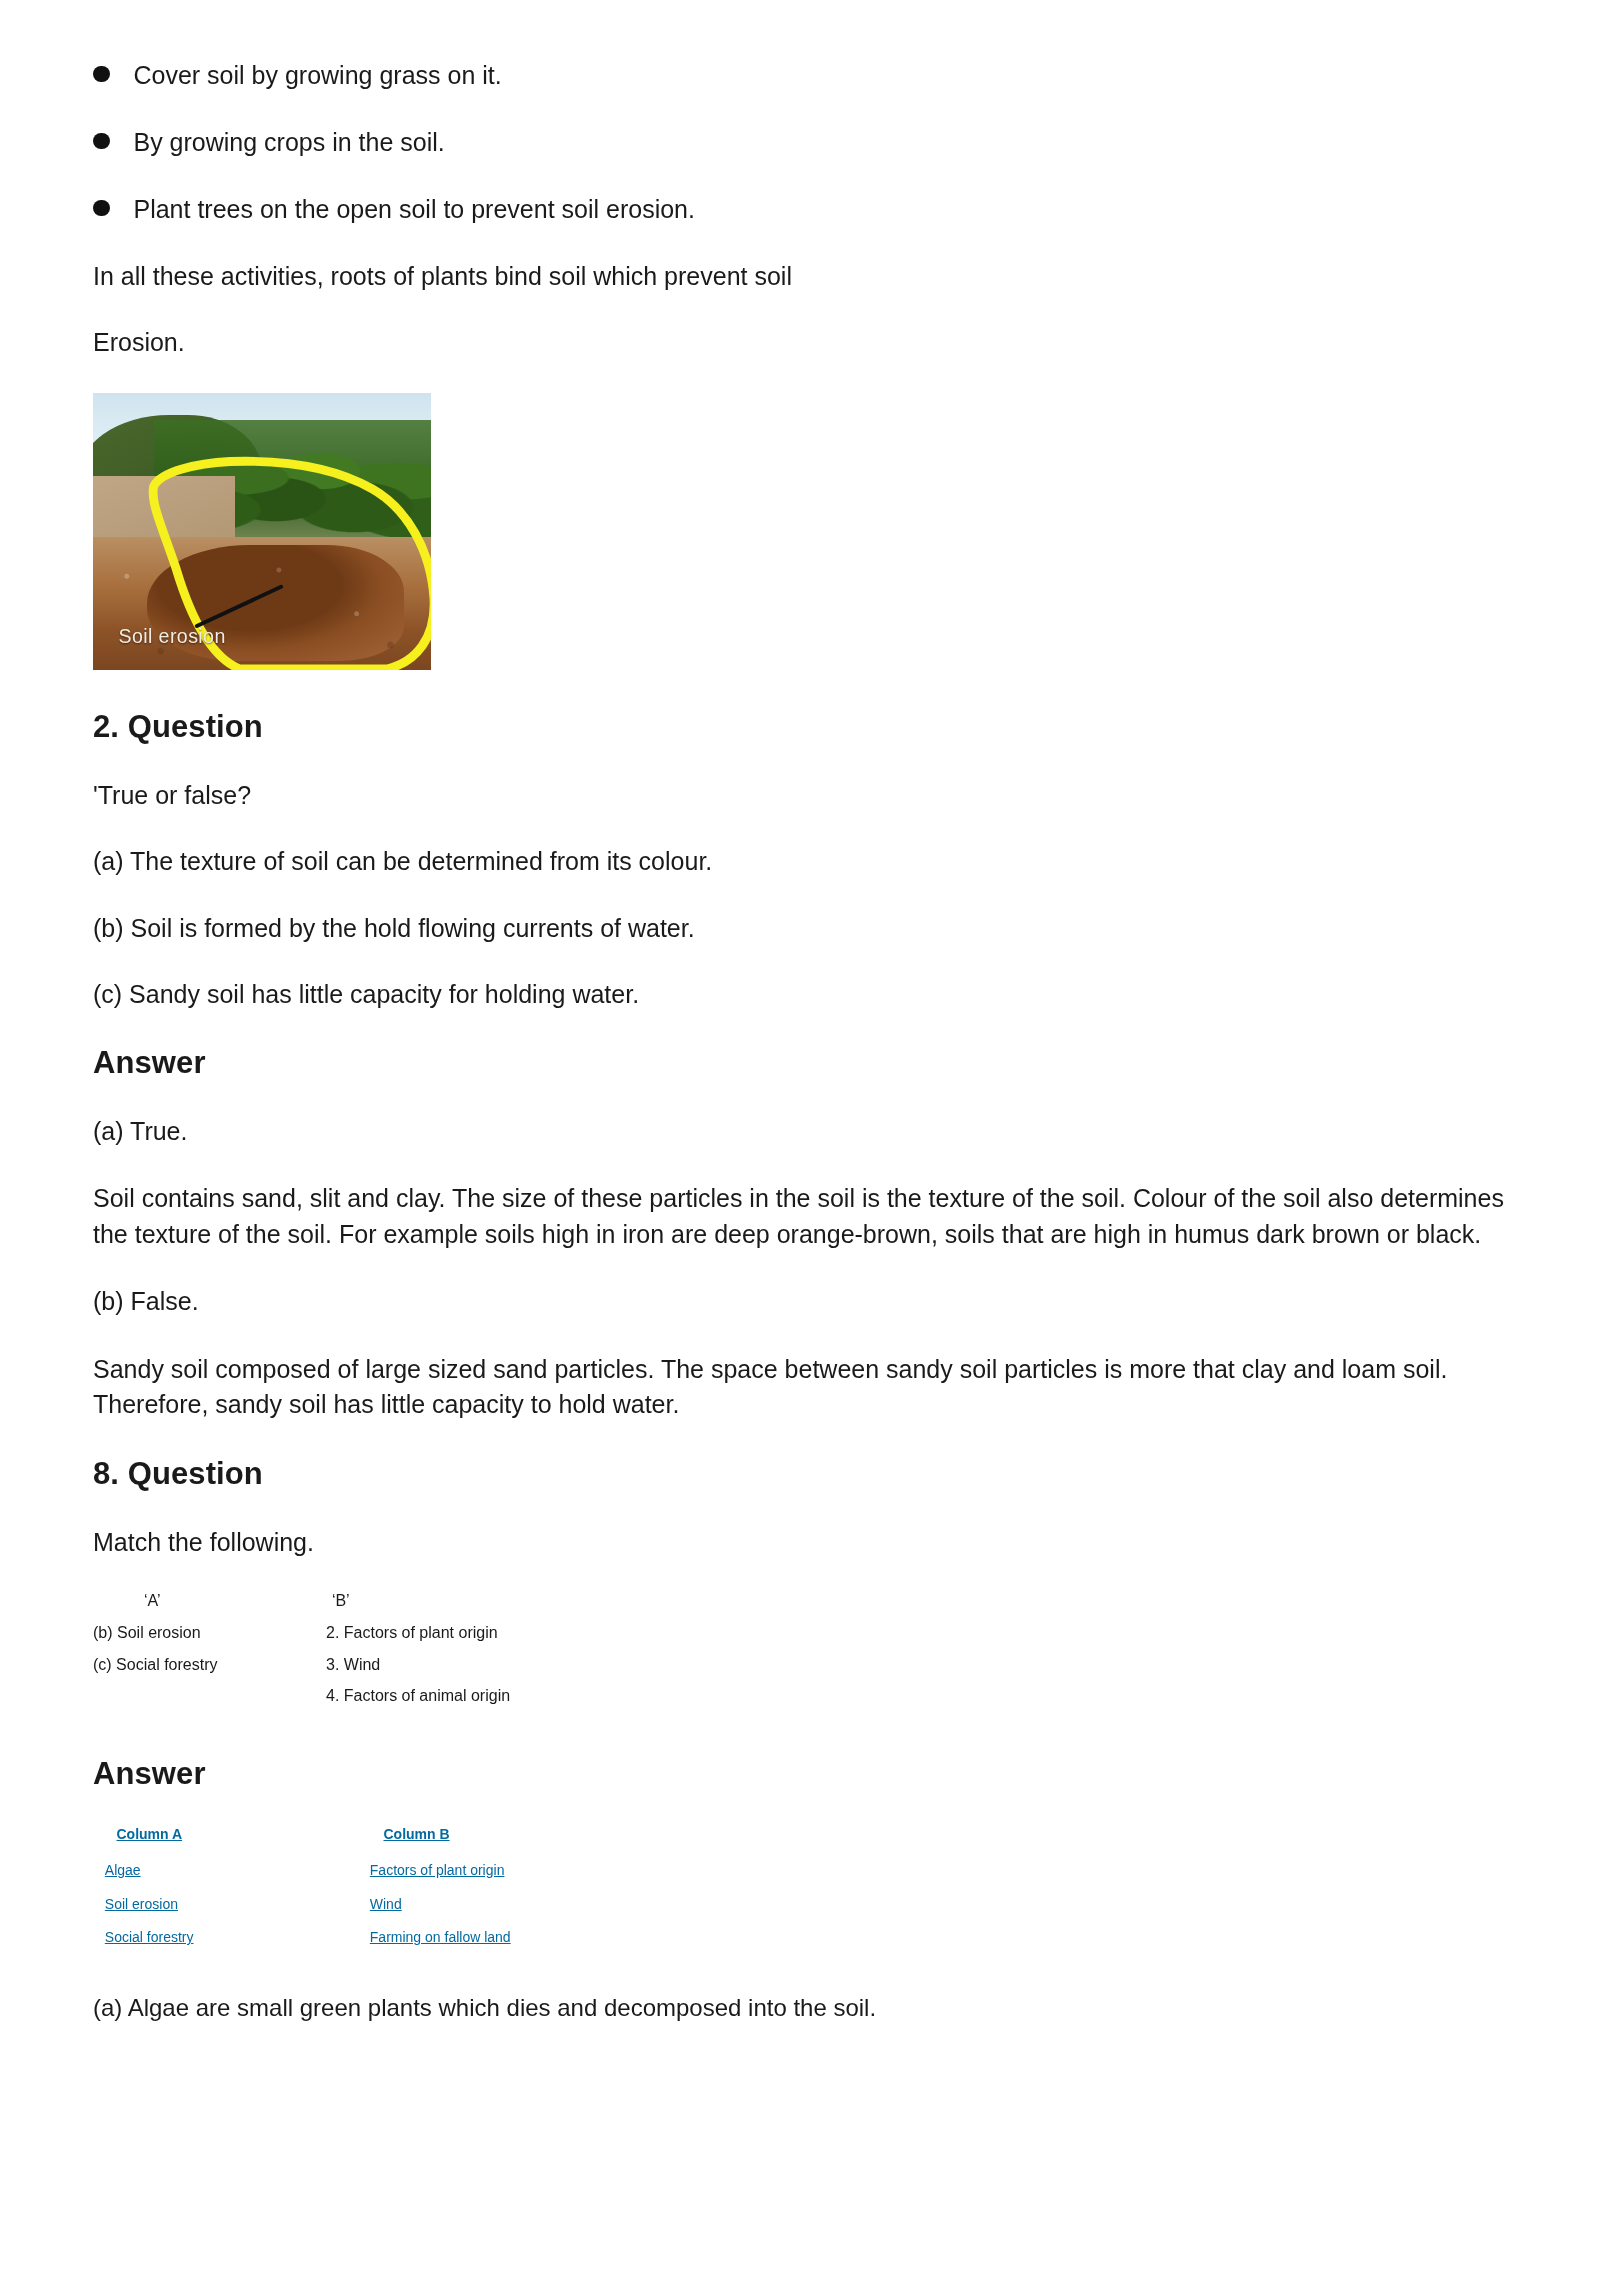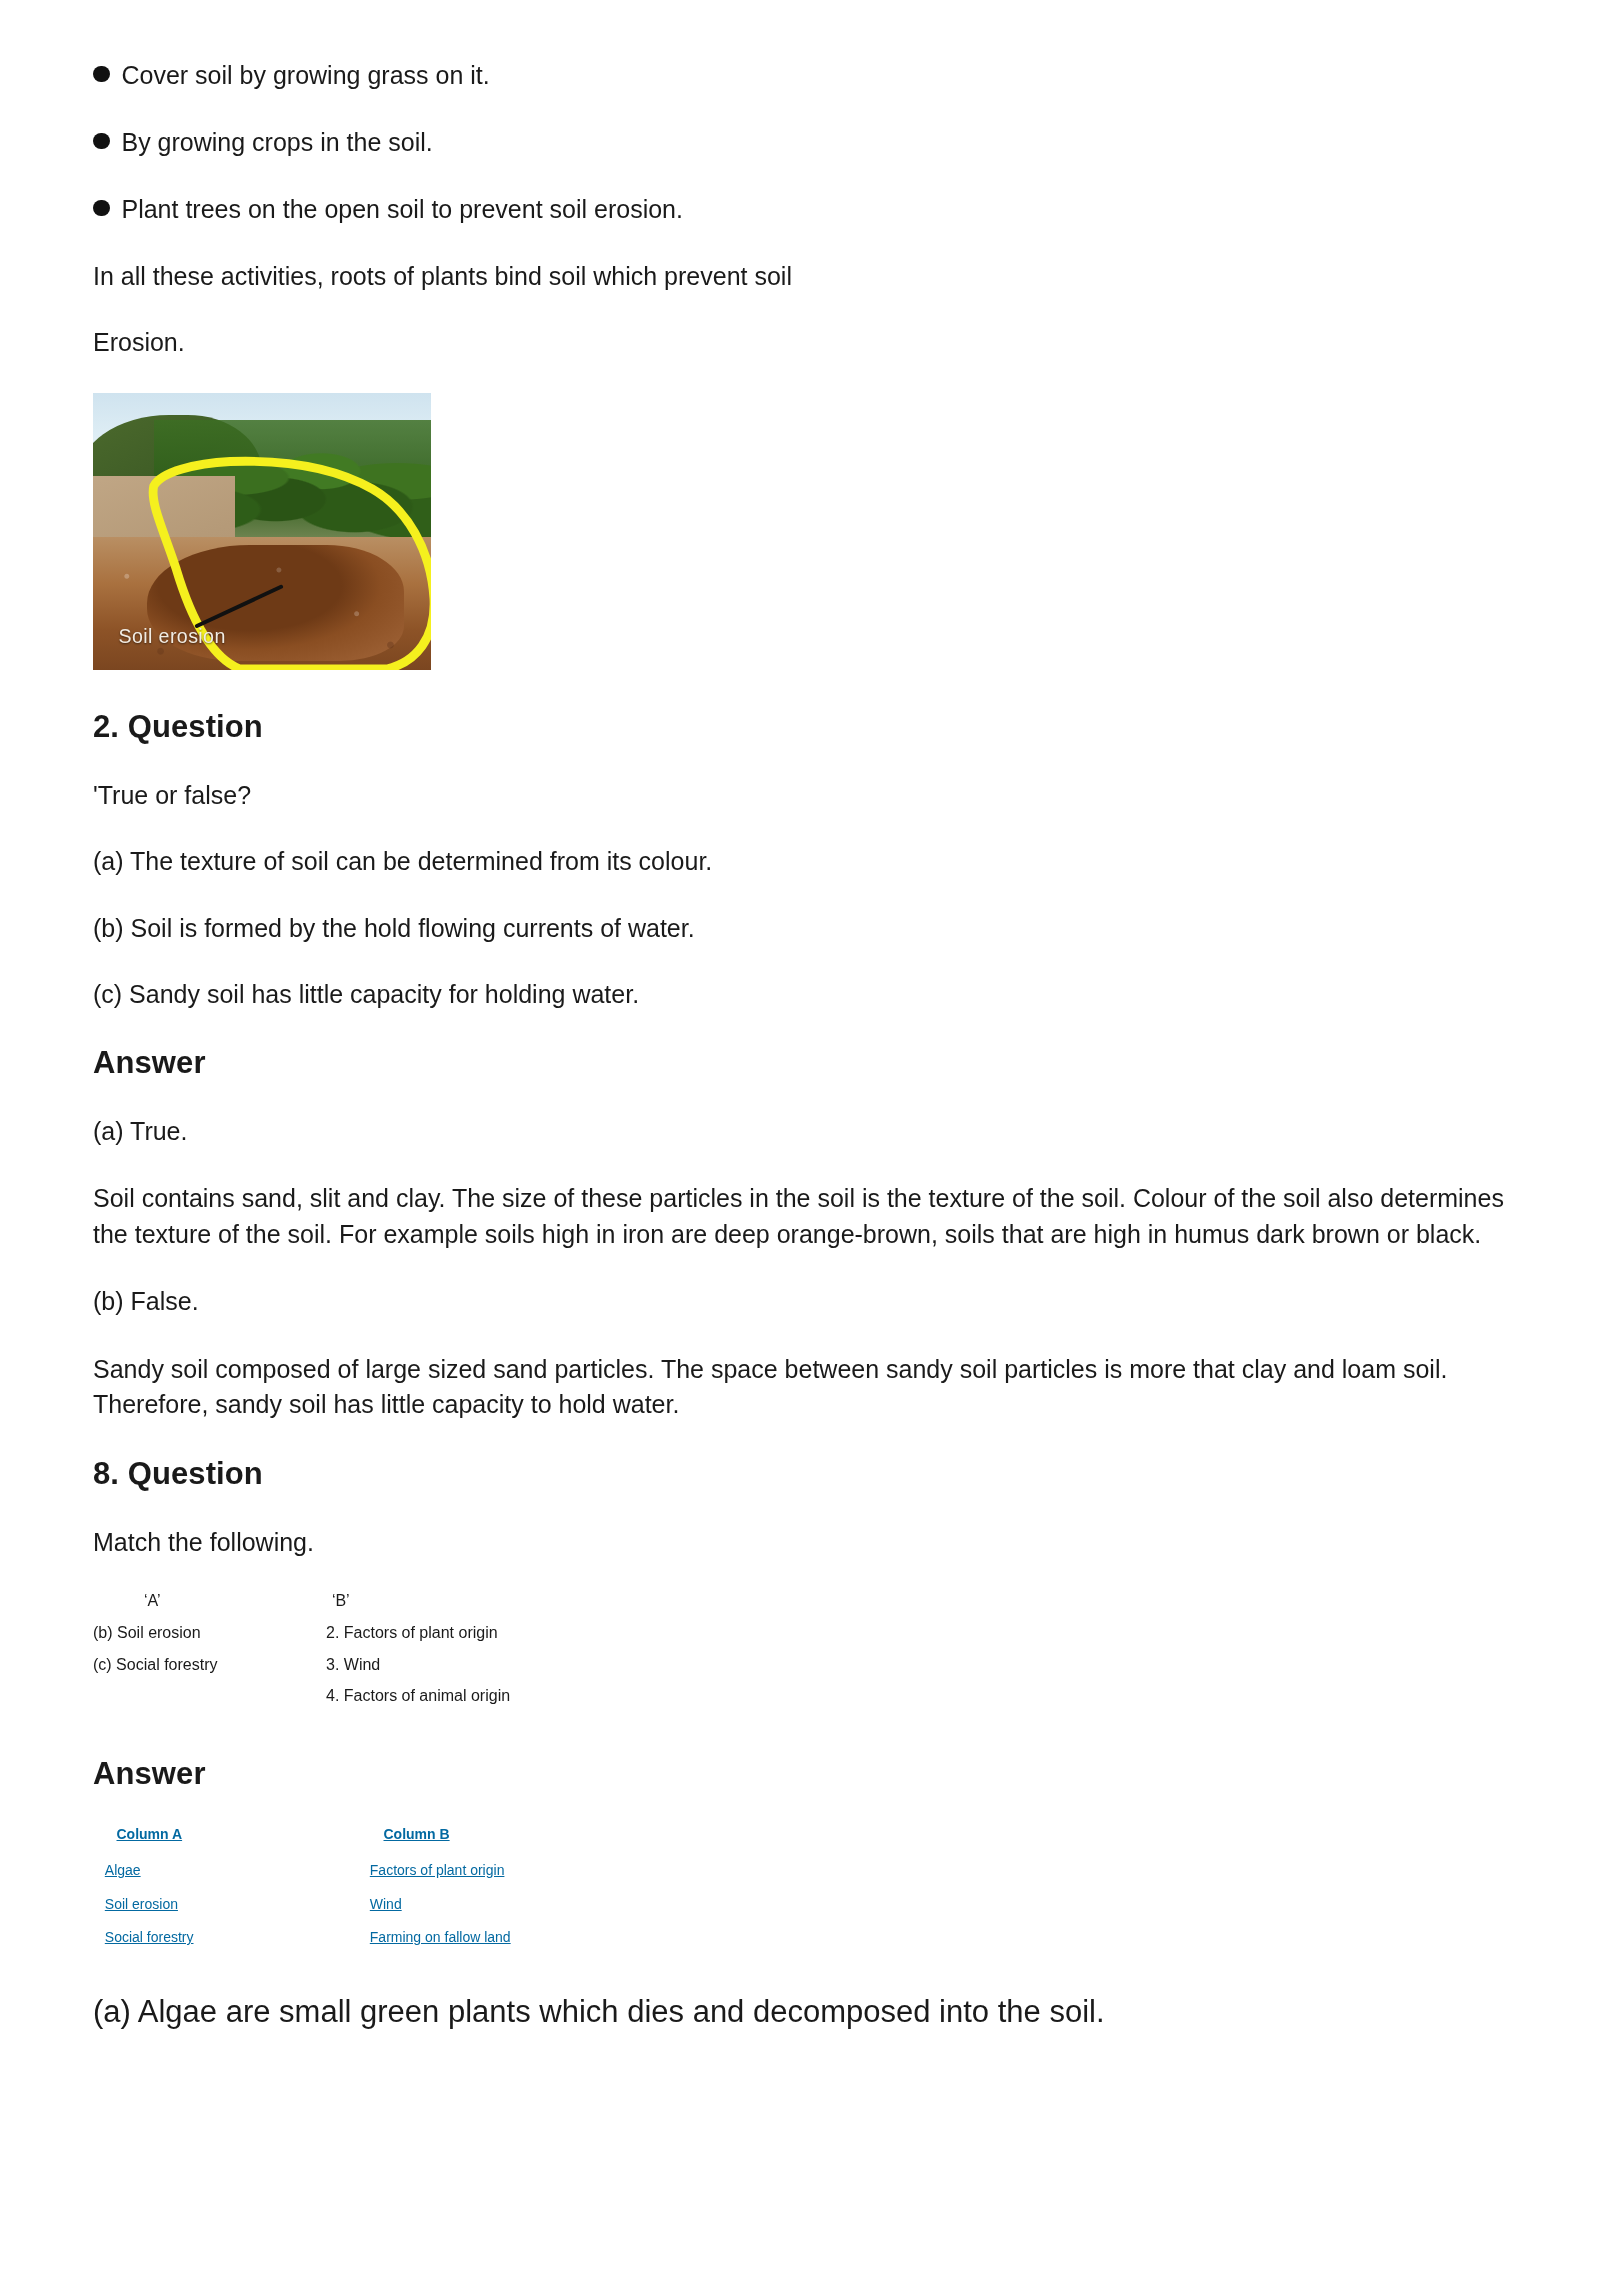--- a/index.html
+++ b/index.html
@@ -23,20 +23,21 @@
     padding: 51px 93px 0 93px;
   }
 
   
   .bullet-row {
     display: flex;
     align-items: flex-start;
     margin: 0 0 35px 0;
     font-size: 25px;
     line-height: 1.28;
+    gap: 12px;
   }
   .bullet-row:first-child { margin-top: 7.8px; }
   .bullet-dot {
     width: 16.7px;
     height: 16.7px;
     border-radius: 50%;
     background: #111111;
     flex: 0 0 auto;
     margin: 6.9px 11.8px 0 0;
   }
@@ -148,21 +149,21 @@
     text-decoration: underline;
   }
   .at-row { display: flex; margin-bottom: 17.6px; }
   .at-row.header { font-weight: bold; margin-bottom: 19.6px; }
   .at-row .colA { width: 265px; padding-left: 11.8px; }
   .at-row.header .colA { padding-left: 23.5px; }
   .at-row .colB { width: 510px; }
   .at-row.header .colB { padding-left: 2px; }
 
   .final-para {
-    font-size: 31px;
+    font-size: 24px;
     line-height: 1.30;
     margin: 0;
   }
 </style>
 </head>
 <body>
 
 <div class="page">
 
   <div>

